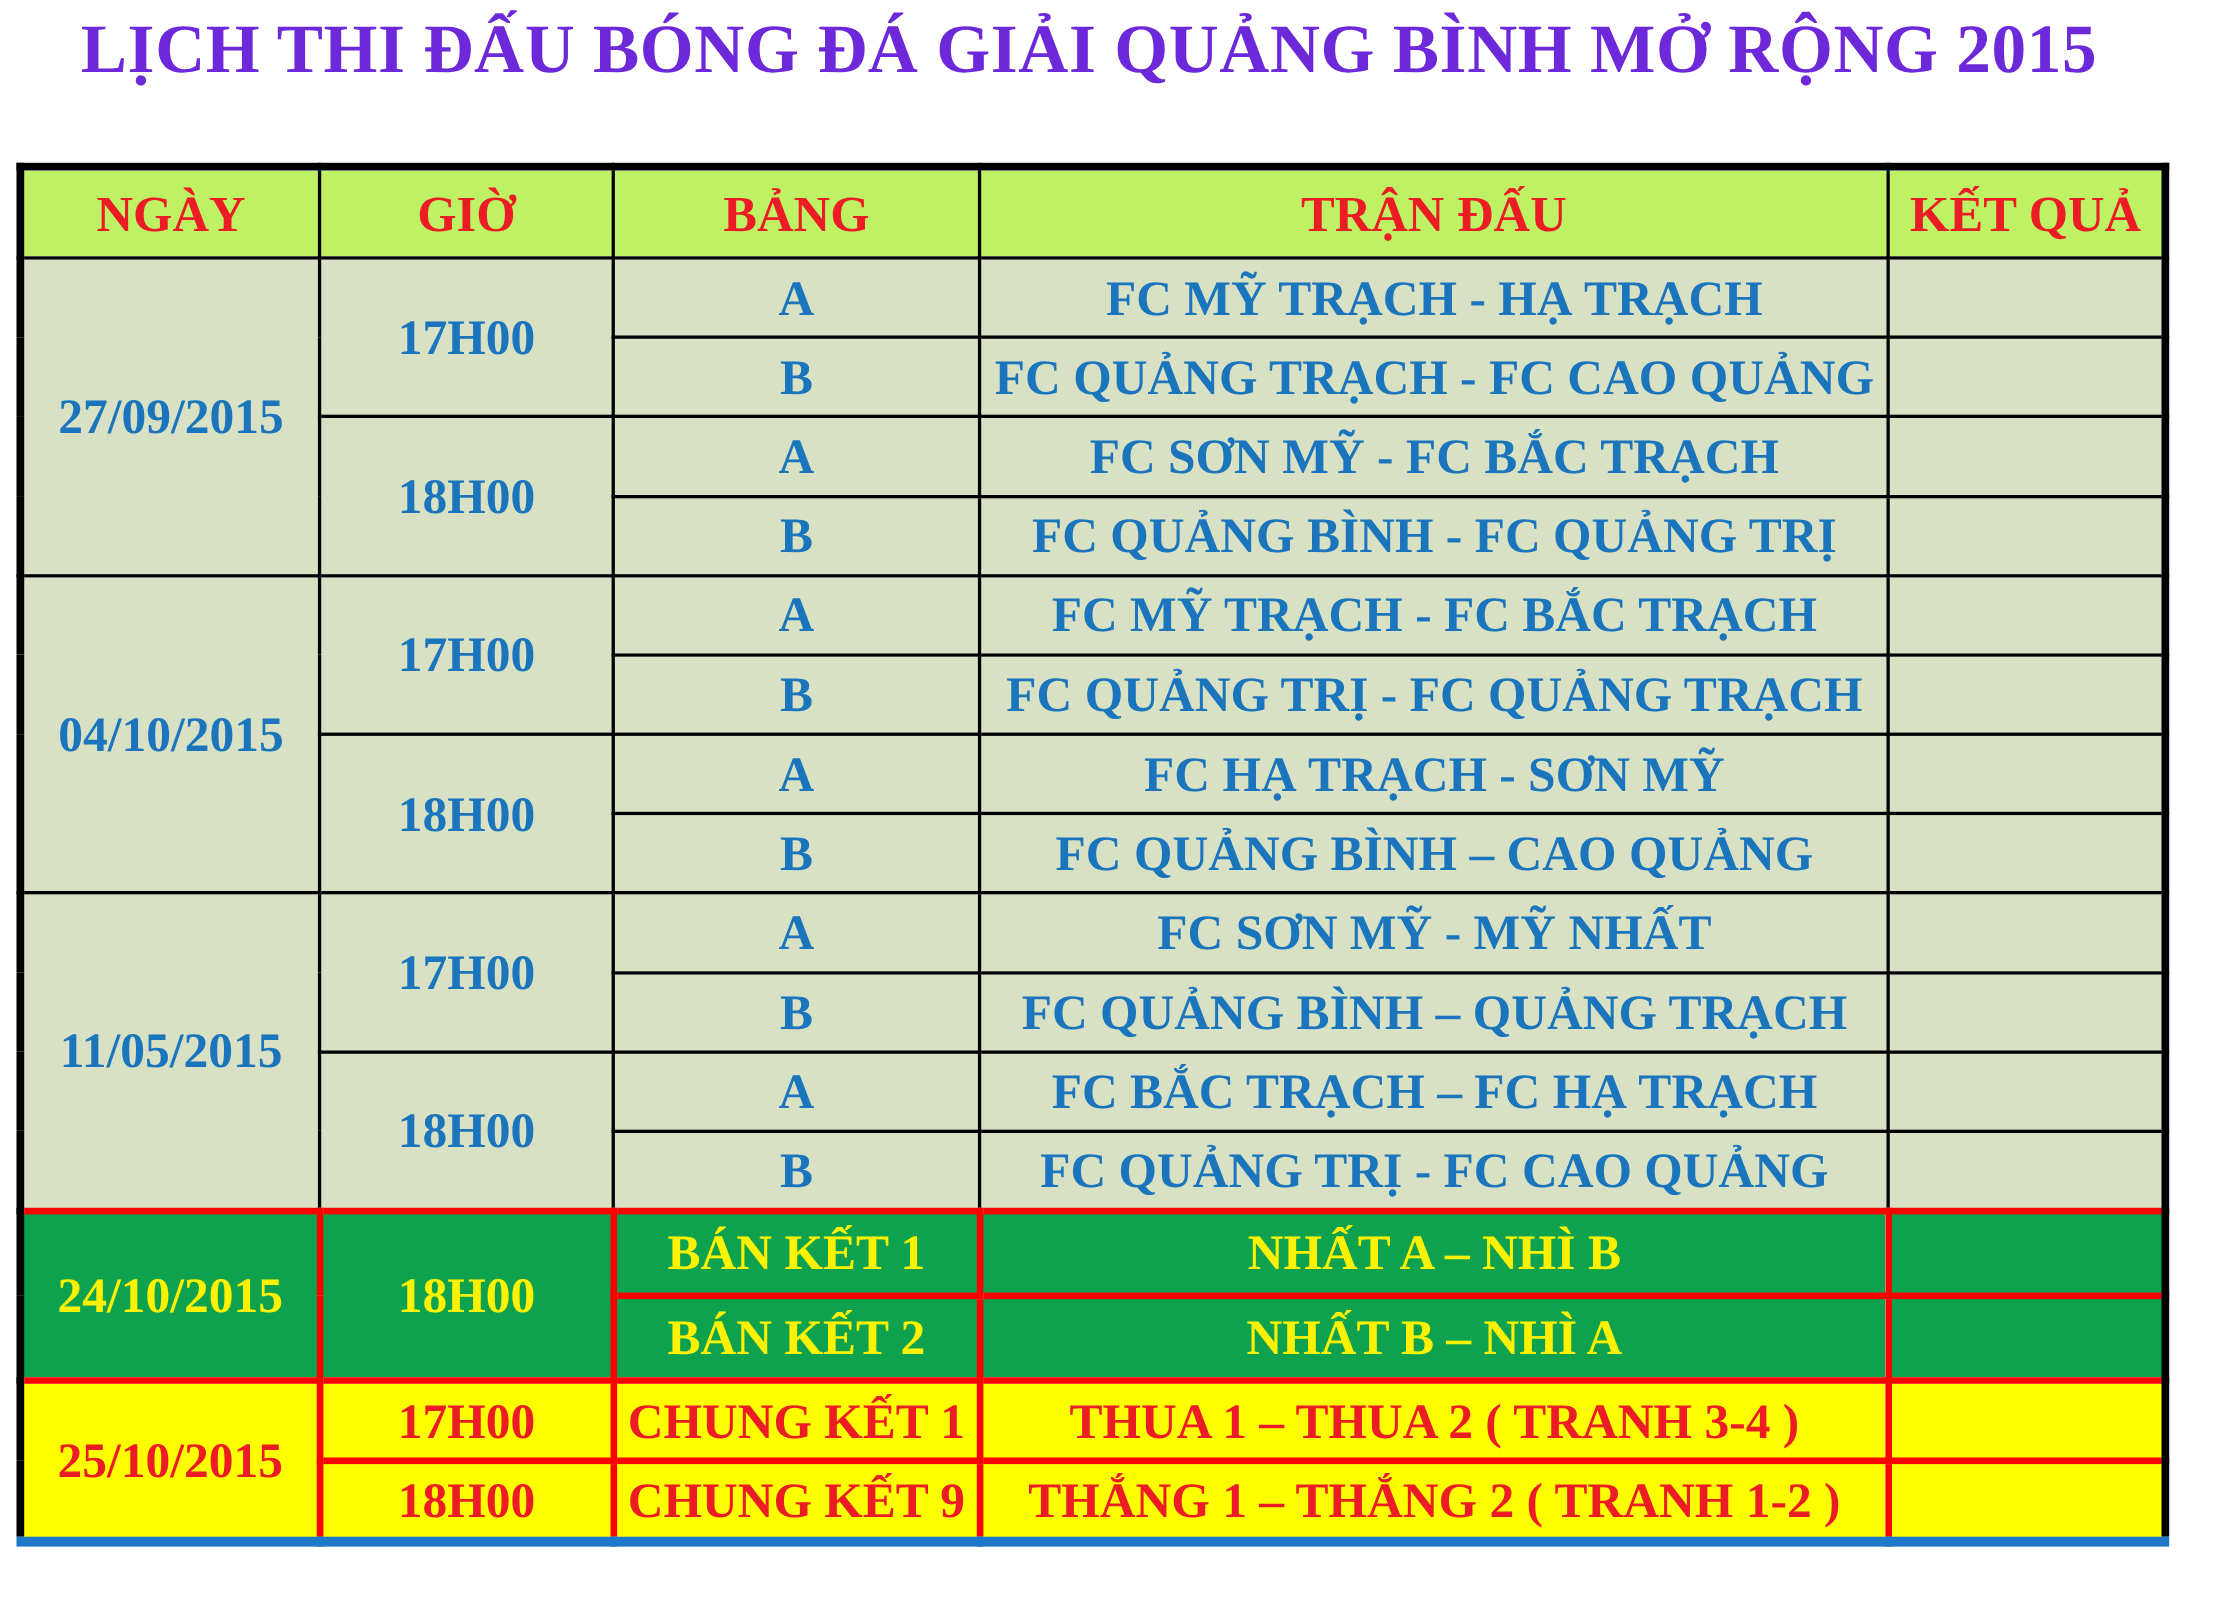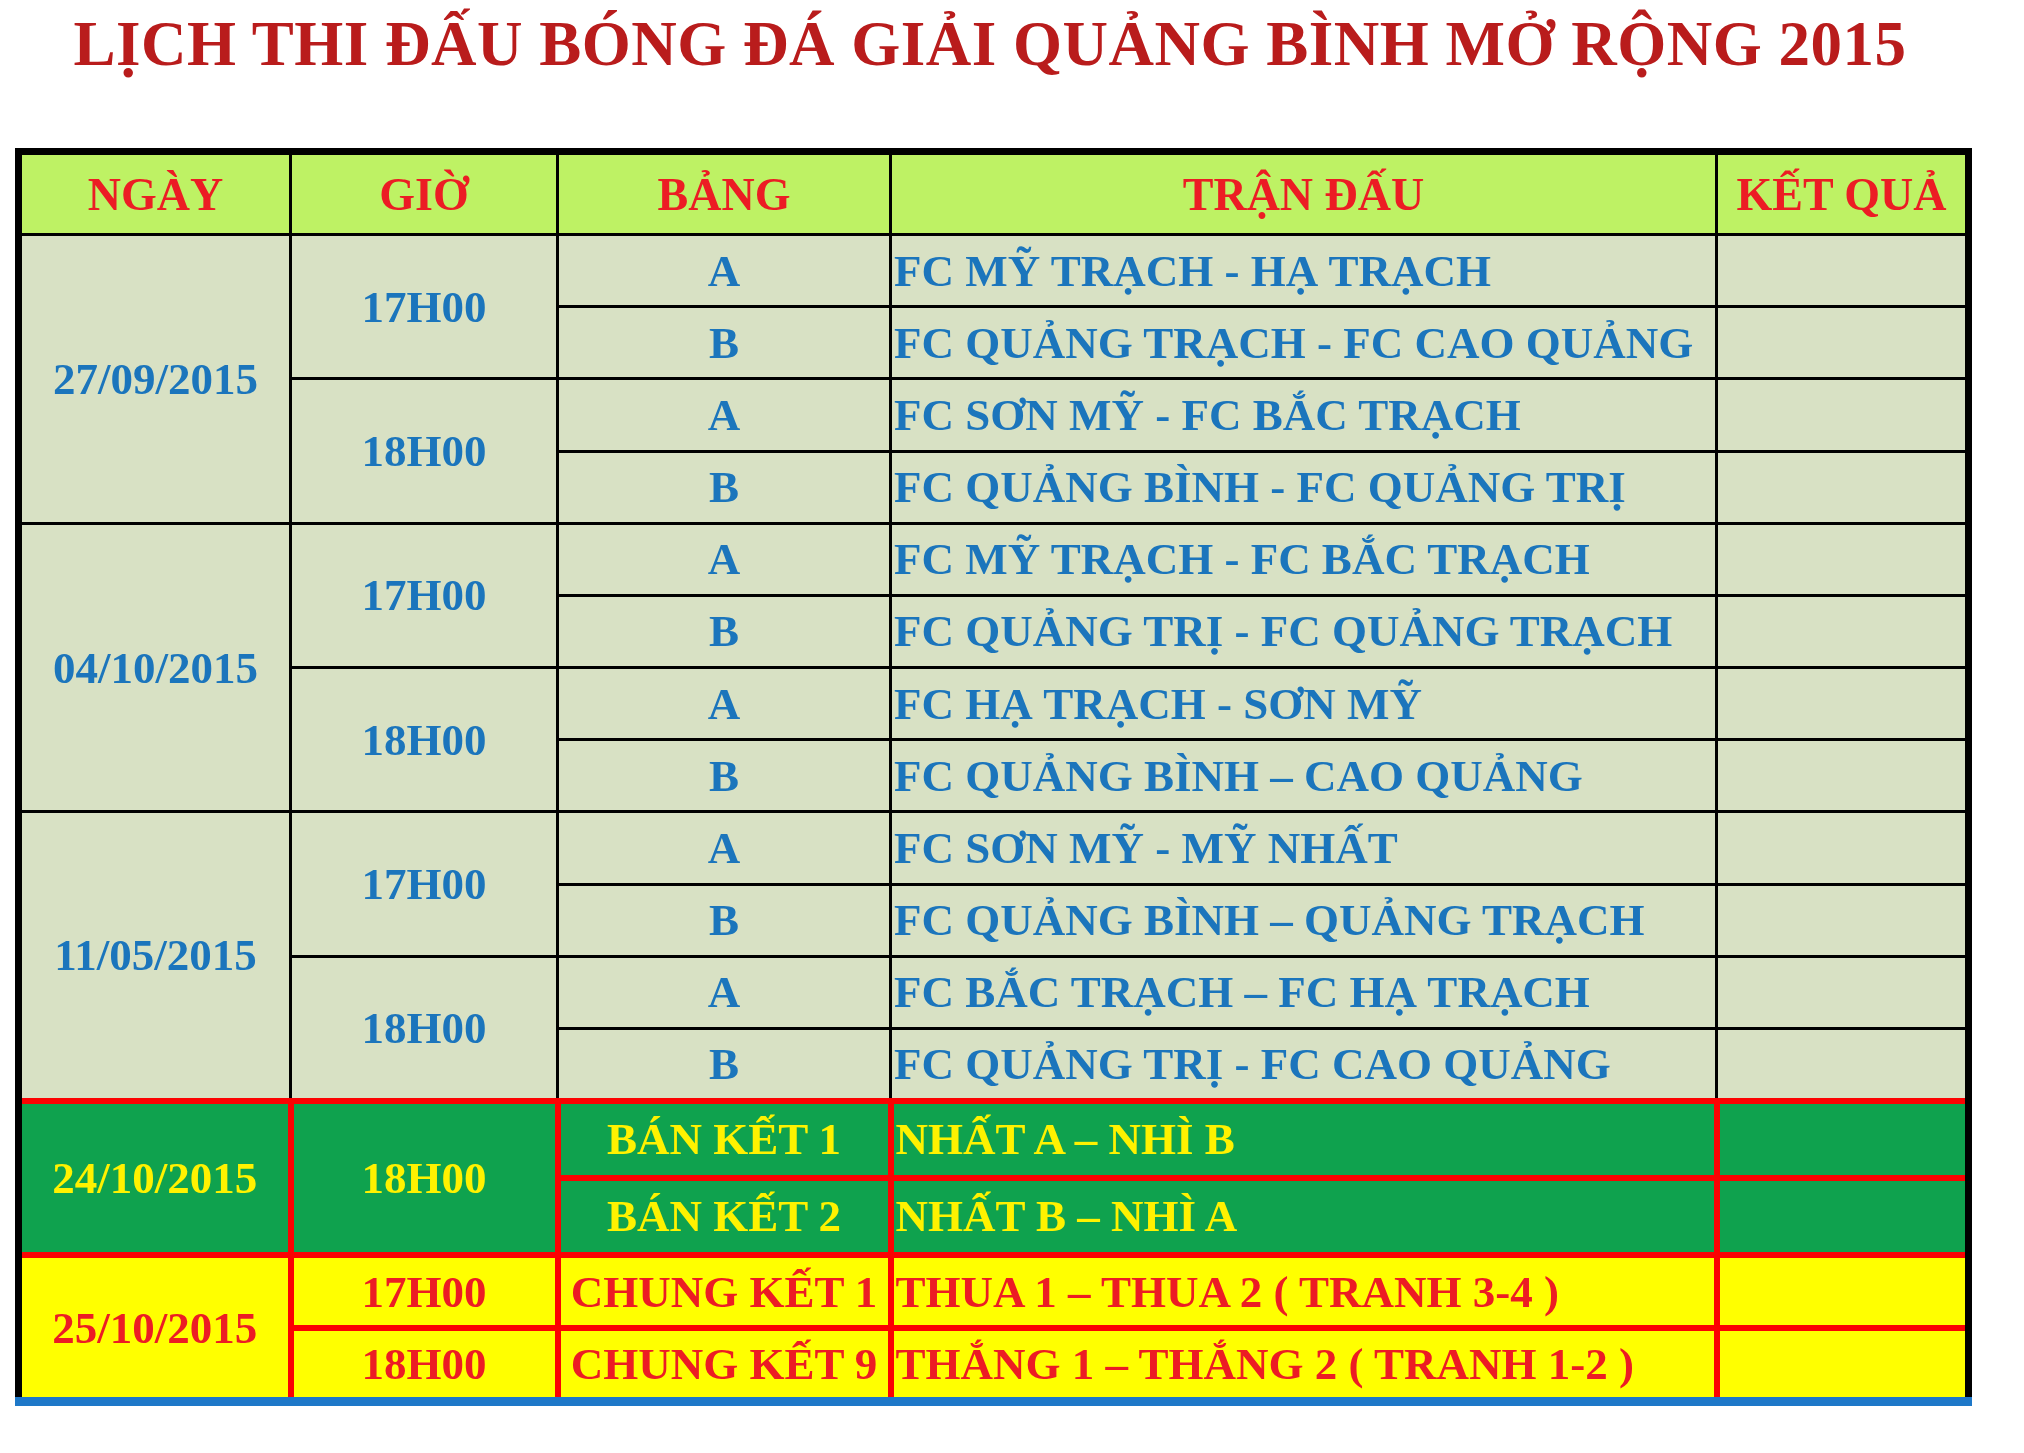--- a/index.html
+++ b/index.html
@@ -12,21 +12,21 @@
   }
   .page { position: relative; width: 2024px; height: 1453px; overflow: hidden; }
 
   .title {
     position: absolute;
     top: 8px;
     left: 15px;
     width: 1950px;
     margin: 0;
     text-align: center;
-    color: #b91c1c;
+    color: #6d28d9;
     font-size: 63px;
     font-weight: bold;
     white-space: nowrap;
     letter-spacing: 0.5px;
   }
 
   table.schedule {
     position: absolute;
     left: 15px;
     top: 148px;
@@ -55,21 +55,21 @@
   }
 
   tr.gs { height: 71px; }
   tr.gs td {
     background: #d8e1c4;
     color: #1b75bc;
     font-size: 45px;
     border: 3px solid #000000;
   }
 
-  td.match-cell { text-align: left; padding-left: 2px; }
+  td.match-cell { text-align: center; padding-left: 2px; }
 
   tr.semi { height: 76px; }
   tr.semi td {
     background: #0fa24e;
     color: #fff200;
     font-size: 45px;
     border: 6px solid #fb0202;
   }
 
   tr.final { height: 72px; }

